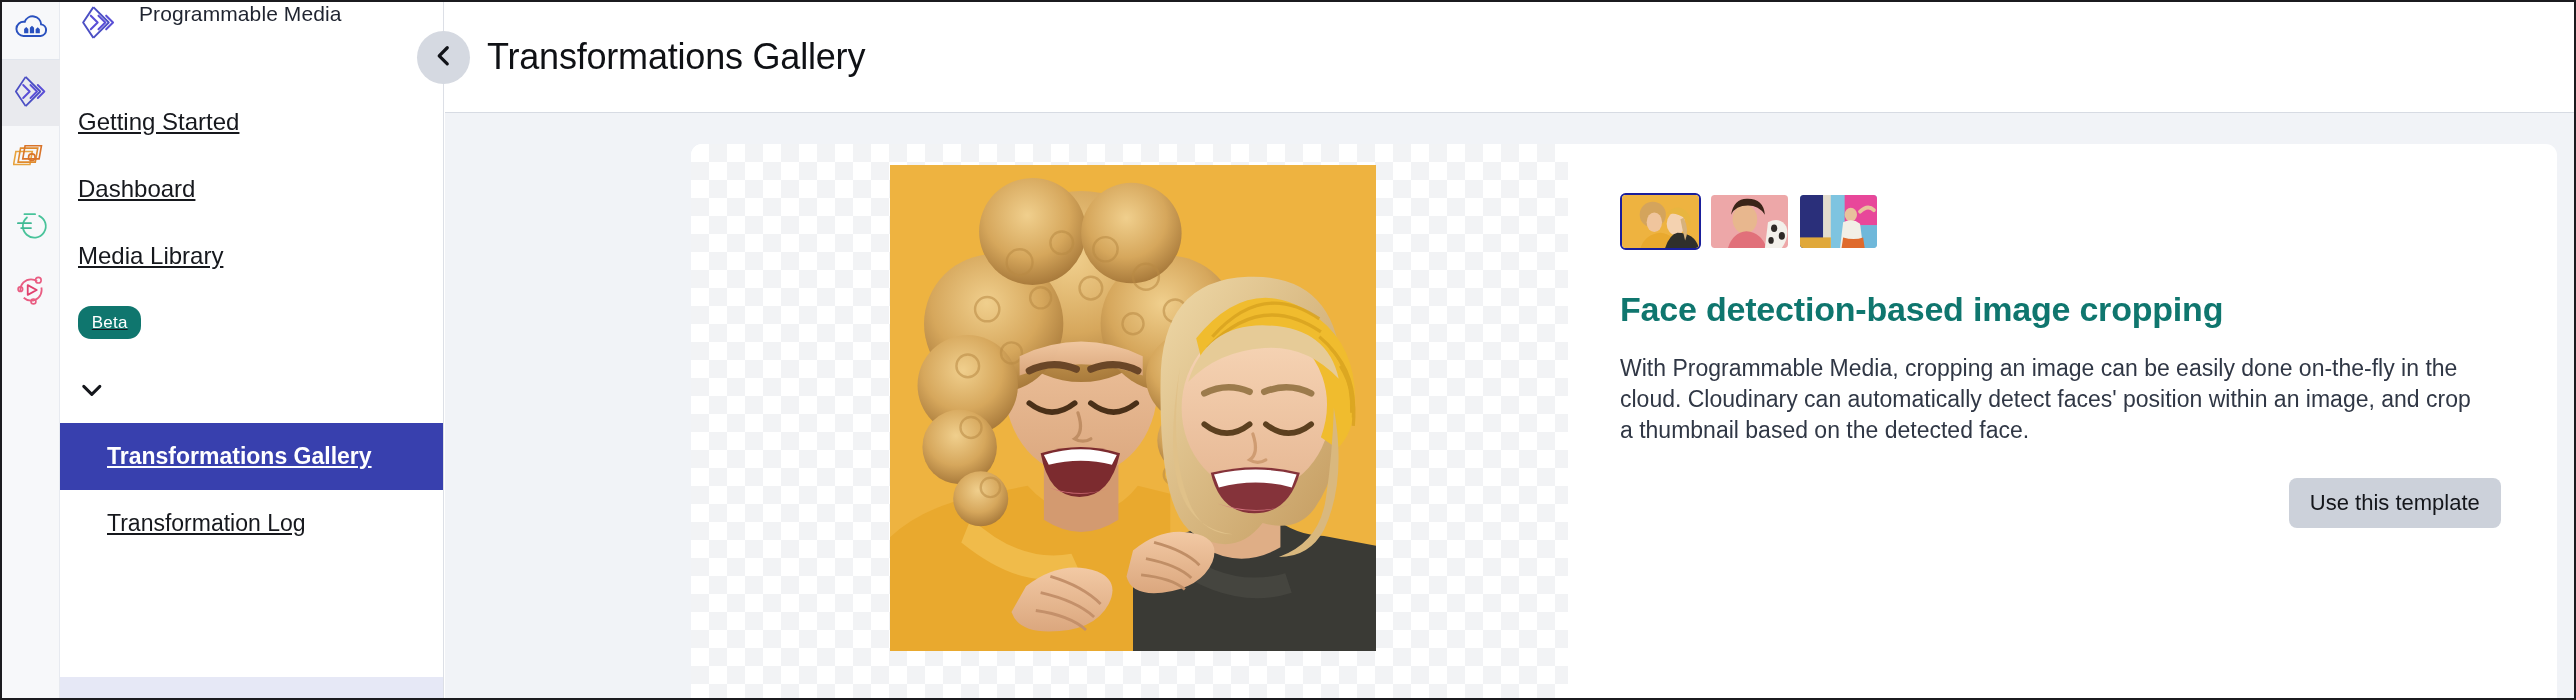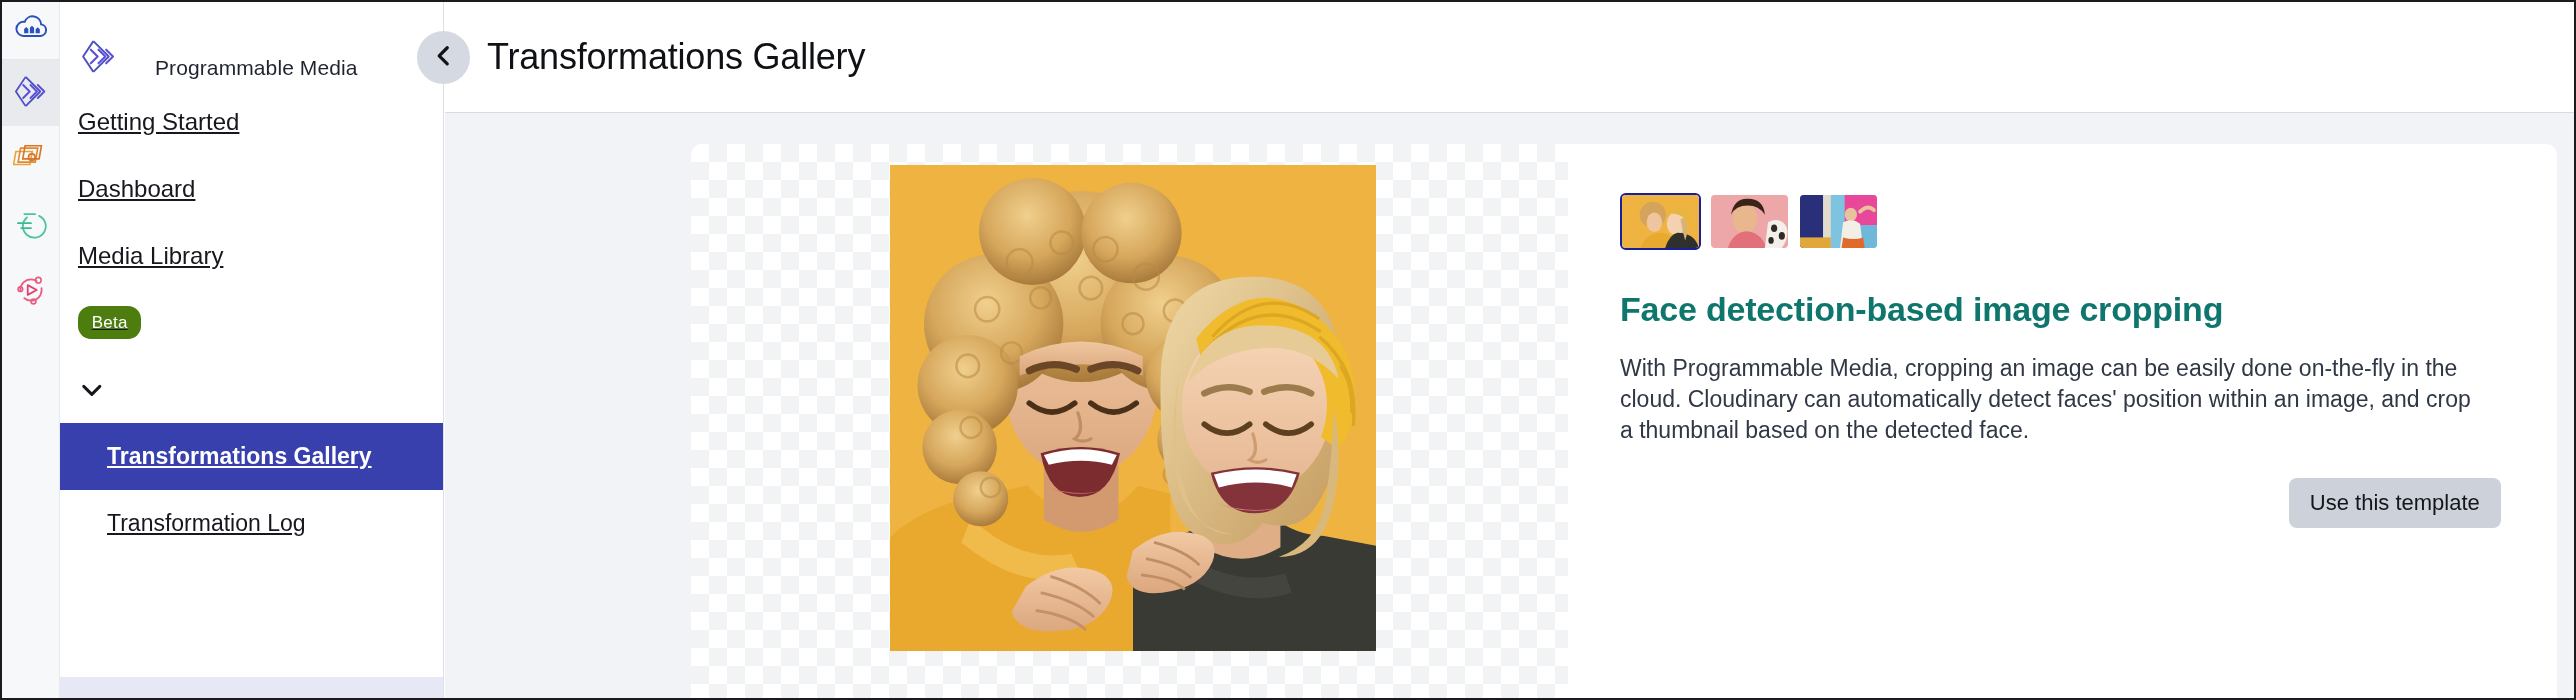--- a/index.html
+++ b/index.html
@@ -44,22 +44,22 @@
 
   
   .sidebar {
     position: absolute; left: 58px; top: 0;
     width: 384px; height: 698px;
     background: #ffffff;
     border-right: 0.8px solid #dcdfe6;
     z-index: 5;
   }
   .brand {
-    display: flex; align-items: flex-end;
-    height: 78px; padding-left: 18px; gap: 36px;
+    display: flex; align-items: flex-start;
+    height: 78px; padding-left: 18px; gap: 20px;
   }
   .brand-label {
     font-size: 21px; color: #1f2430; letter-spacing: 0.1px;
   }
   .nav { padding-top: 8px; }
   .nav-item {
     position: relative;
     display: flex; align-items: center;
     height: 67px;
     padding-left: 18px; padding-right: 24px;
@@ -72,21 +72,21 @@
     height: 67px; padding-left: 47px; font-size: 23px;
   }
   .nav-sub.selected {
     background: #3840ae; color: #ffffff; font-weight: bold;
   }
   .nav-bottom-strip {
     position: absolute; left: 0; right: 0; bottom: 0;
     height: 23px; background: #e6e8f6;
   }
   .badge-beta {
-    background: #4d7c0f; color: #ffffff;
+    background: #0f766e; color: #ffffff;
     font-size: 17px; line-height: 1;
     padding: 7.3px 13.8px 8px; border-radius: 13px;
     letter-spacing: 0.2px;
   }
   .chev { width: 27.6px; height: 27.6px; flex: 0 0 auto; }
 
   
   .header {
     position: absolute; left: 443px; top: 0;
     width: 2131px; height: 111px;

